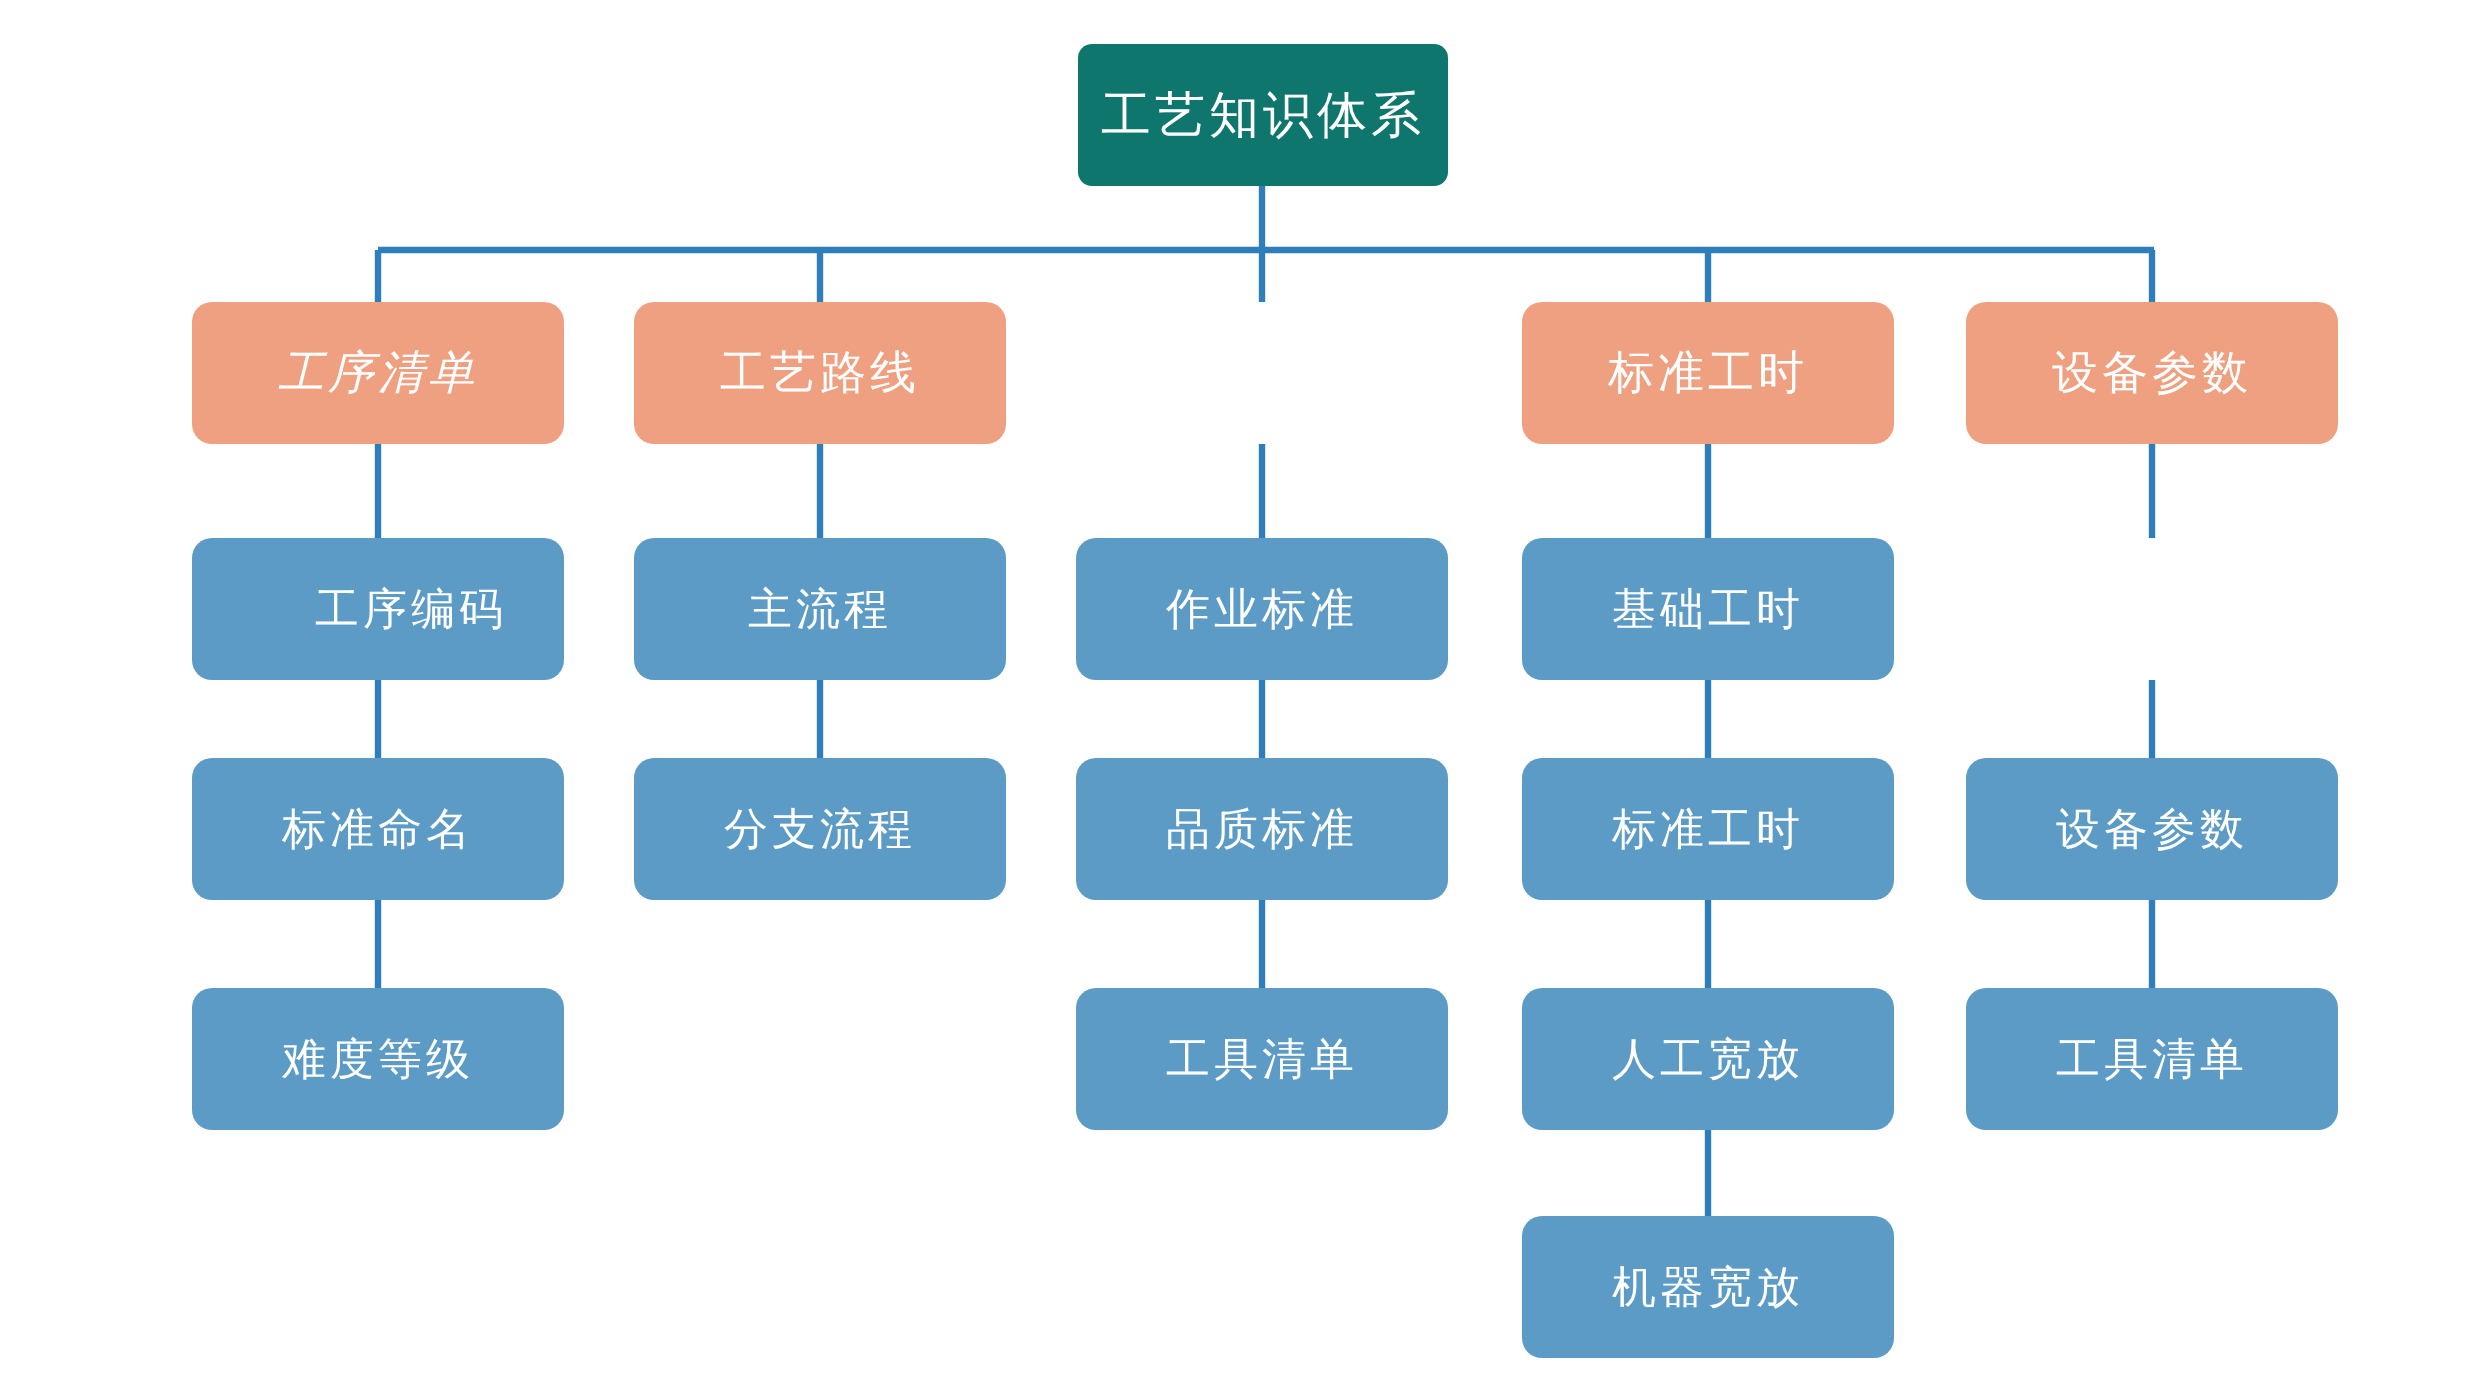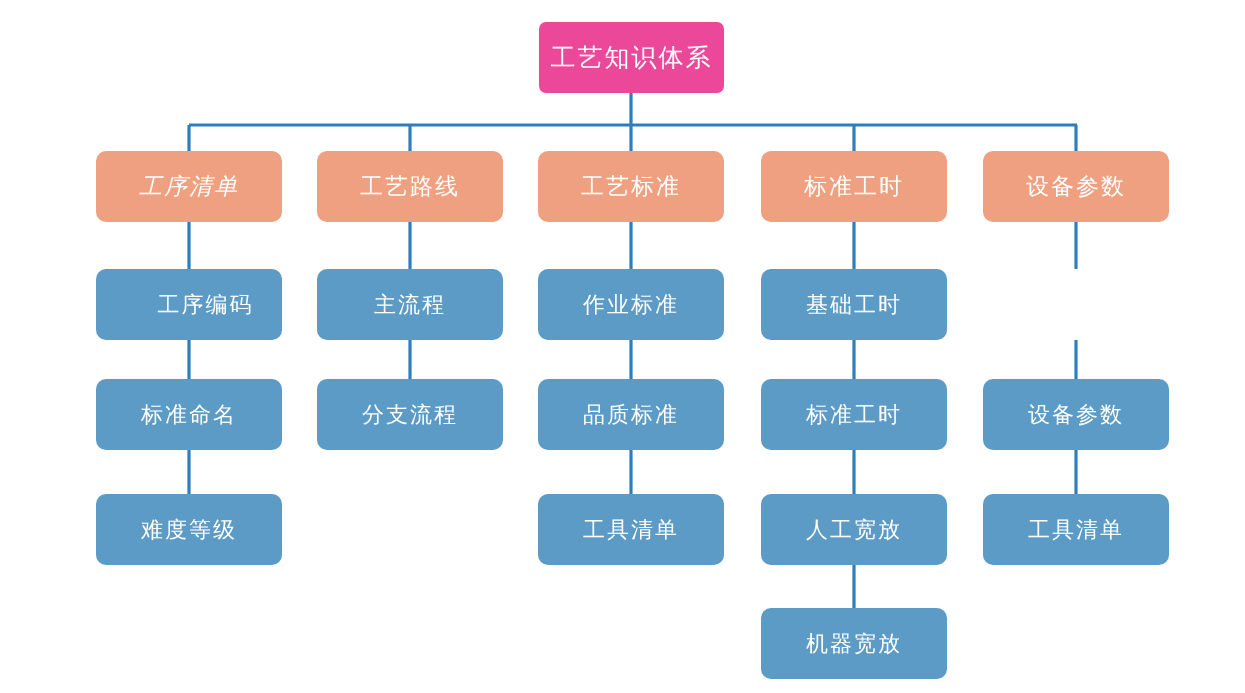--- a/index.html
+++ b/index.html
@@ -18,21 +18,21 @@
     display:flex;align-items:center;justify-content:center;
     border-radius:9px;
     color:#ffffff;
     box-sizing:border-box;
     text-align:center;
     letter-spacing:2px;
     white-space:nowrap;
     z-index:2;
   }
   .node-root{
-    background:#ec4899;
+    background:#0f766e;
     font-size:25px;
     border-radius:7px;
   }
   .node-l1{
     background:#efa080;
     font-size:23px;
     border-radius:10px;
   }
   .node-l2{
     background:#5b9bc5;
@@ -83,23 +83,20 @@
   <div class="node node-root" style="left:539px;top:22px;width:185px;height:71px;">
     <span>工艺知识体系</span>
   </div>
 
   <div class="node node-l1" style="left:96px;top:151px;width:186px;height:71px;font-style:italic;">
     <span>工序清单</span>
   </div>
   <div class="node node-l1" style="left:317px;top:151px;width:186px;height:71px;">
     <span>工艺路线</span>
   </div>
-  <div class="node node-l1" style="left:538px;top:151px;width:186px;height:71px;">
-    <span>工艺标准</span>
-  </div>
   <div class="node node-l1" style="left:761px;top:151px;width:186px;height:71px;">
     <span>标准工时</span>
   </div>
   <div class="node node-l1" style="left:983px;top:151px;width:186px;height:71px;">
     <span>设备参数</span>
   </div>
 
   <div class="node node-l2" style="left:96px;top:269px;width:186px;height:71px;padding-left:33px;">
     <span>工序编码</span>
   </div>

